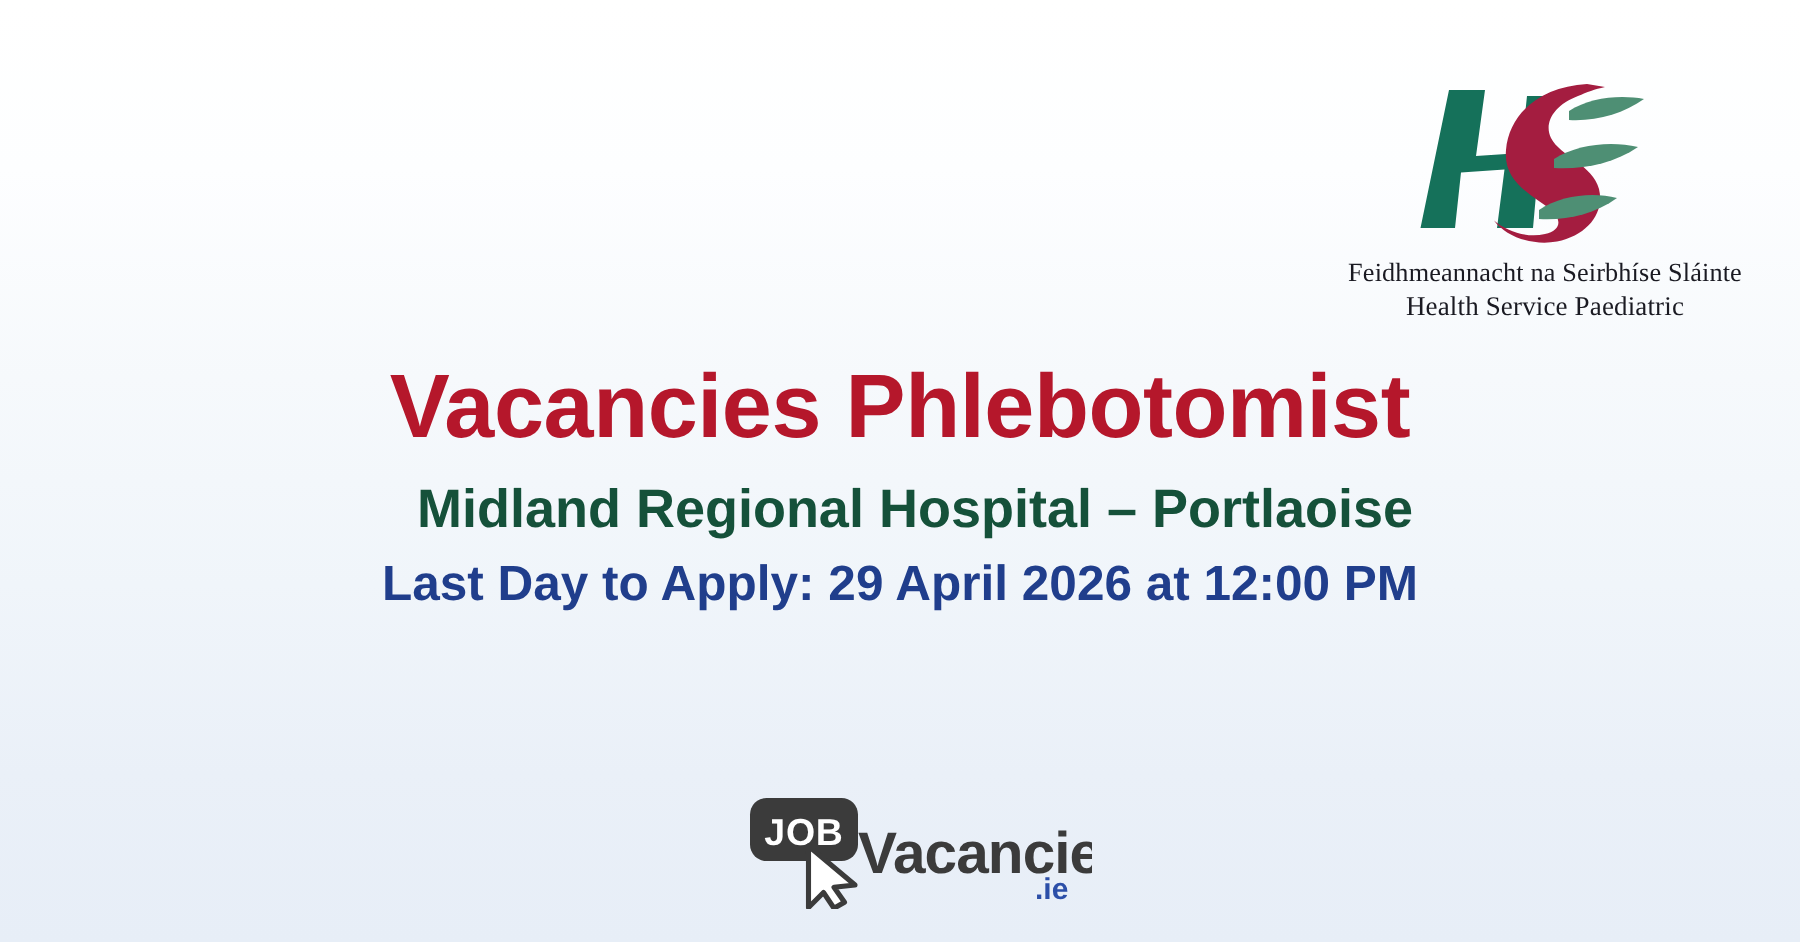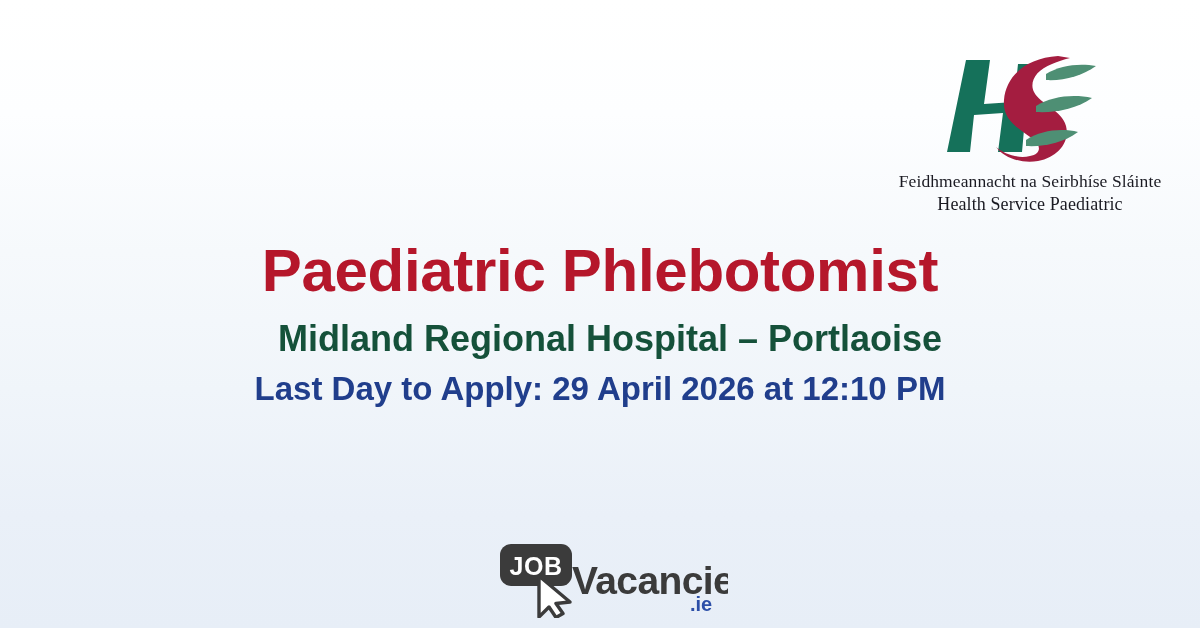--- a/index.html
+++ b/index.html
@@ -93,21 +93,21 @@
     line-height: 1.12;
     margin: 12px 0 0 0;
     white-space: nowrap;
   }
 
   
   #brand-logo {
     position: absolute;
     left: 0;
     right: 0;
-    bottom: 10px;
+    bottom: 22px;
     display: flex;
     justify-content: center;
     padding-left: 24px;
   }
   #brand-svg {
     display: block;
     width: 232px;
     height: 80px;
   }
 </style>
@@ -132,23 +132,23 @@
       <path d="M116 22 C130 13 150 11 166 14 C152 24 134 29 116 28 Z" fill="#4e8f74"></path>
       <path d="M106 54 C122 44 144 42 162 46 C146 57 126 61 106 60 Z" fill="#4e8f74"></path>
       <path d="M96 88 C111 78 132 76 148 80 C133 91 114 95 96 94 Z" fill="#4e8f74"></path>
     </svg>
 
     <div id="hse-irish" class="hse-wordmark">Feidhmeannacht na Seirbhíse Sláinte</div>
     <div id="hse-english" class="hse-wordmark">Health Service Paediatric</div>
   </div>
 
   <div id="text-block">
-    <h1 id="job-title">Paediatric Phlebotomist</h1>
+    <h1 id="job-title">Vacancies Phlebotomist</h1>
     <div id="location">Midland Regional Hospital – Portlaoise</div>
-    <div id="deadline">Last Day to Apply: 29 April 2026 at 12:10 PM</div>
+    <div id="deadline">Last Day to Apply: 29 April 2026 at 12:00 PM</div>
   </div>
 
   <div id="brand-logo">
     <svg id="brand-svg" viewBox="0 0 232 80" aria-hidden="true">
 
       <rect x="4" y="6" width="72" height="42" rx="11" ry="11" fill="#3b3b3b"></rect>
 
       <text x="40" y="37" text-anchor="middle" font-family="Liberation Sans, sans-serif" font-size="25" font-weight="bold" fill="#ffffff" letter-spacing="0.5">JOB</text>
 
       <path d="M43 38 L43 79 L53 69 L60 79.5 L67 75.5 L60 65.5 L74 64 Z" fill="#ffffff" stroke="#3b3b3b" stroke-width="3.4" stroke-linejoin="round"></path>

